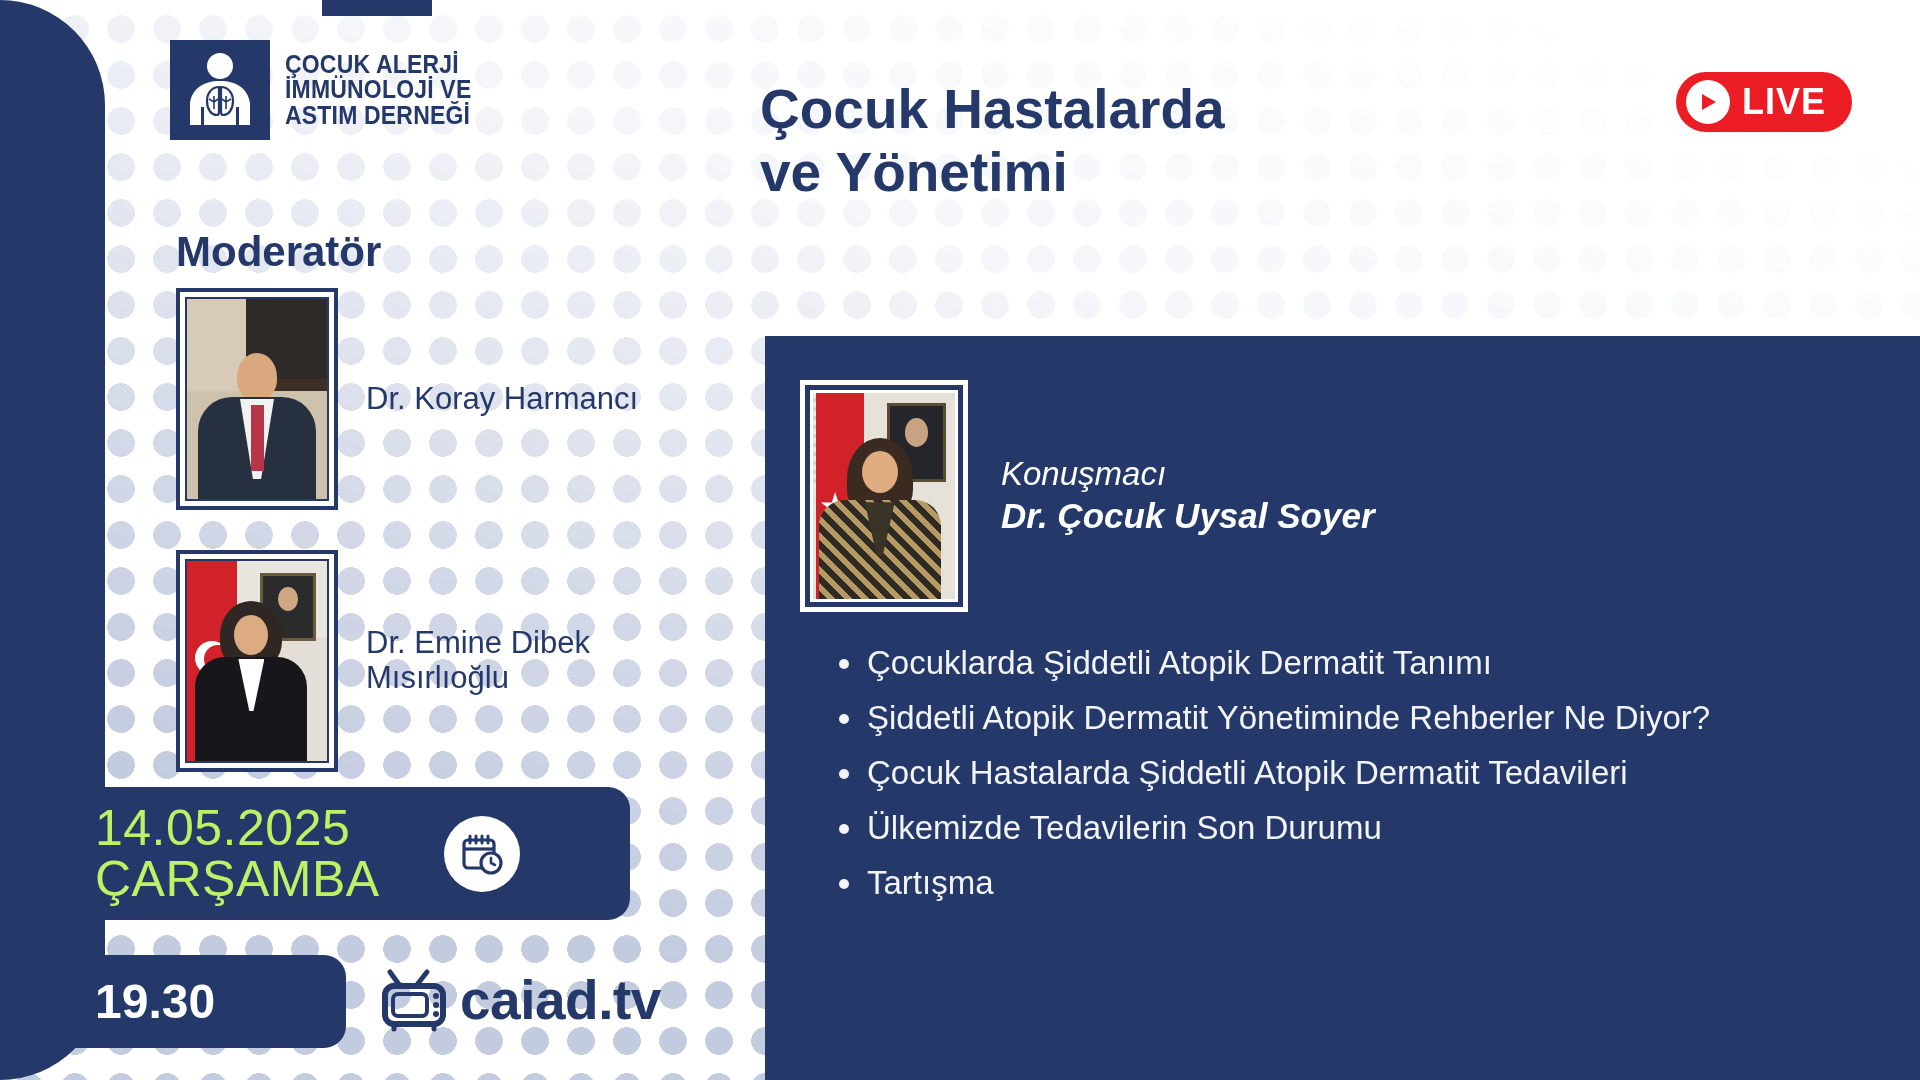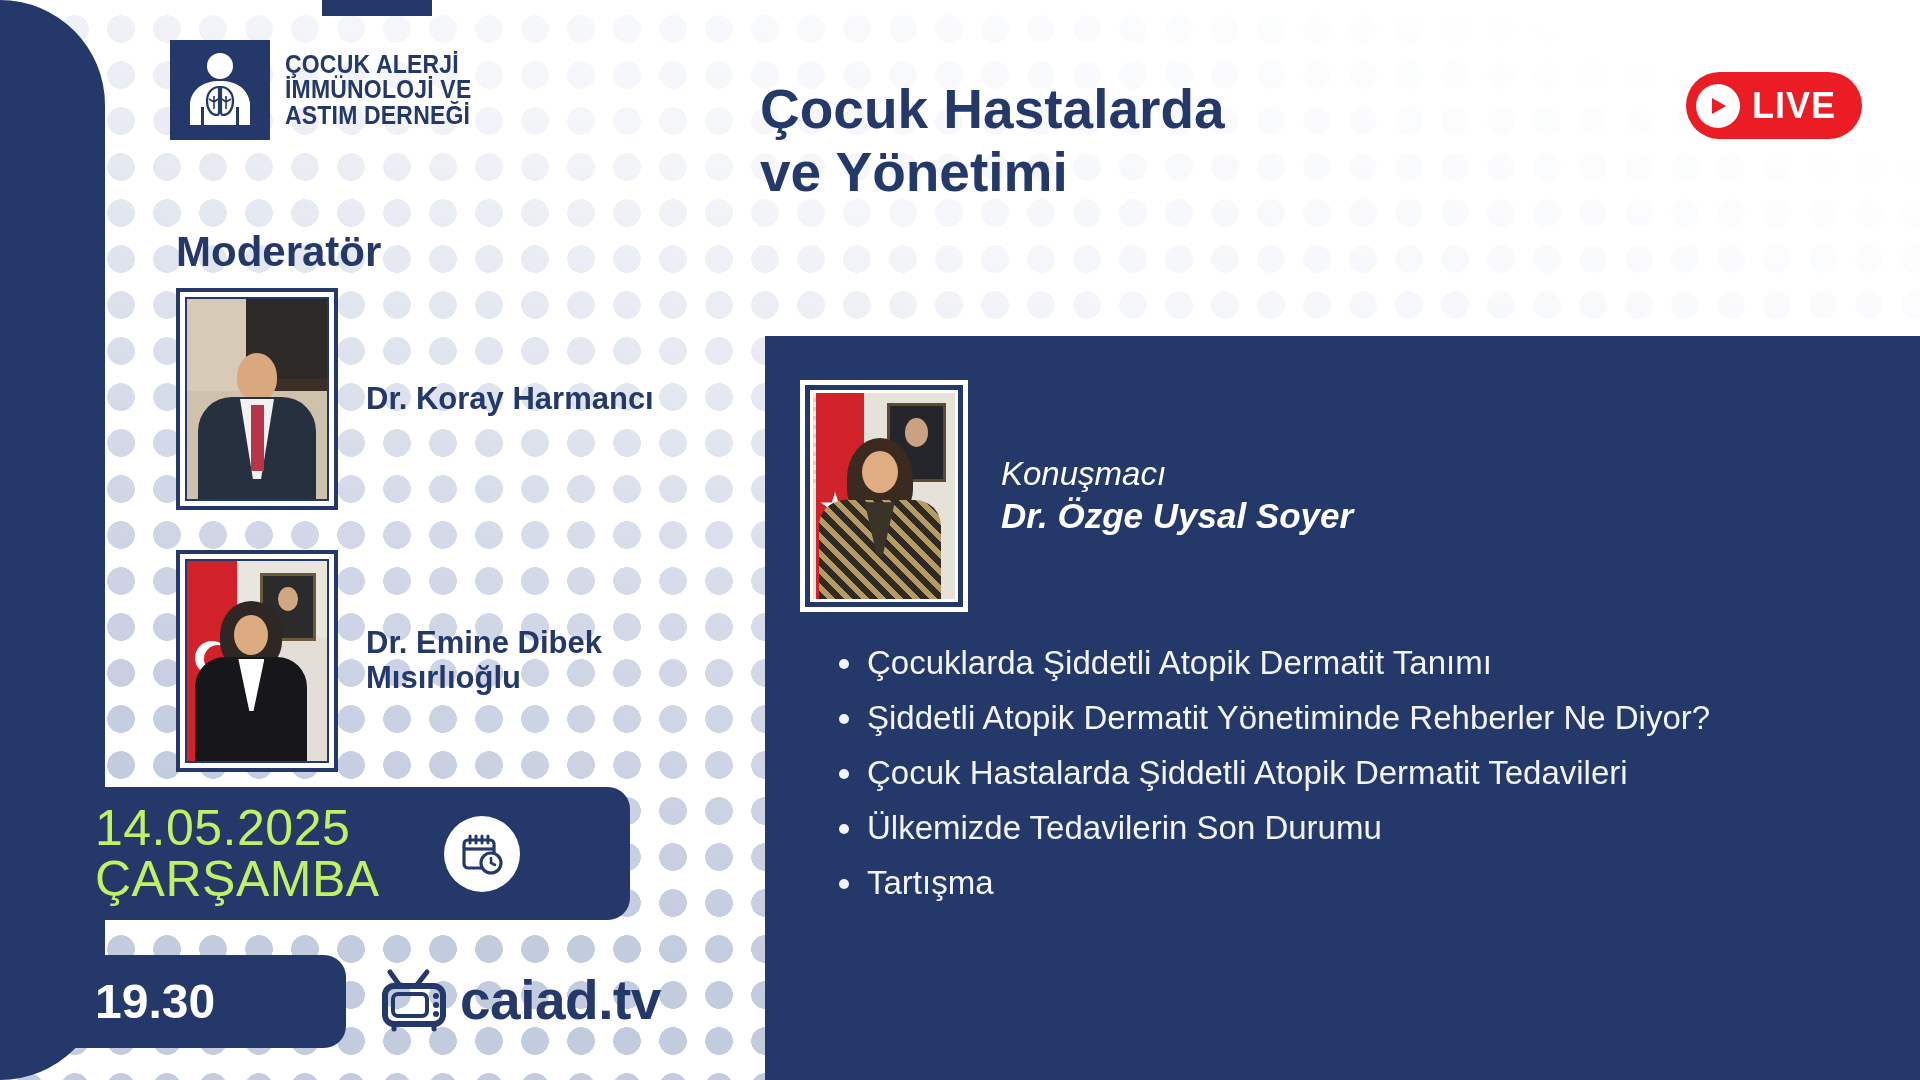--- a/index.html
+++ b/index.html
@@ -62,21 +62,21 @@
     width:162px; height:222px; background:#ffffff;
     border:4px solid #25386a; padding:5px;
     box-shadow:0 0 0 0 transparent;
   }
   .portrait-inner{
     width:100%; height:100%; border:2px solid #25386a;
     overflow:hidden; position:relative; background:#d9d9d9;
   }
   .person-name{
     margin-left:28px; color:#25386a; font-size:31px;
-    font-weight:bold; line-height:1.12; max-width:290px;
+    font-weight:normal; line-height:1.12; max-width:290px;
   }
 
   
   .ph-koray{ background:linear-gradient(#cfc4b4 0 34%, #3d2f25 34% 46%, #cfc4b4 46% 100%); }
   .ph-koray .bg-chair{ position:absolute; left:42%; top:0; width:58%; height:40%; background:#2d2a28; }
   .ph-koray .bg-wall{ position:absolute; left:0; top:0; width:42%; height:46%; background:#d7cbb8; }
   .ph-koray .bg-desk{ position:absolute; left:0; bottom:0; width:100%; height:54%; background:#cfc2ac; }
   .ph-koray .head{ position:absolute; left:50%; top:27%; width:40px; height:48px; margin-left:-20px; background:#d9a87e; border-radius:50% 50% 45% 45%; }
   .ph-koray .body{ position:absolute; left:50%; top:49%; width:118px; height:51%; margin-left:-59px; background:#26303f; border-radius:34px 34px 0 0; }
   .ph-koray .shirt{ position:absolute; left:50%; top:50%; width:34px; height:40%; margin-left:-17px; background:#f2f2f2; clip-path:polygon(0 0,100% 0,62% 100%,38% 100%); }
@@ -128,22 +128,22 @@
 
   
   #event-title{
     position:absolute; left:760px; top:78px; width:1060px;
     color:#25386a; font-size:55px; font-weight:bold; line-height:1.14;
   }
   #event-title div{ white-space:nowrap; }
 
   
   #live-badge{
-    position:absolute; right:58px; top:72px;
-    height:67px; padding:0 26px 0 10px;
+    position:absolute; right:68px; top:72px;
+    height:60px; padding:0 26px 0 10px;
     background:#ec1c24; border-radius:40px;
     display:flex; align-items:center; gap:12px;
   }
   #live-play-circle{
     width:44px; height:44px; border-radius:50%; background:#ffffff;
     display:flex; align-items:center; justify-content:center;
   }
   #live-text{ color:#ffffff; font-size:36px; font-weight:bold; letter-spacing:1px; }
 
   
@@ -316,21 +316,21 @@
             <div class="frame-face"></div>
           </div>
         <div class="hair"></div>
           <div class="face"></div>
         <div class="body"></div>
           <div class="lapel"></div>
       </div>
     </div>
     <div id="speaker-labels">
       <div id="speaker-role">Konuşmacı</div>
-      <div id="speaker-name">Dr. Özge Uysal Soyer</div>
+      <div id="speaker-name">Dr. Çocuk Uysal Soyer</div>
     </div>
   </div>
 
   <ul id="topic-list">
     <li>Çocuklarda Şiddetli Atopik Dermatit Tanımı</li>
     <li>Şiddetli Atopik Dermatit Yönetiminde Rehberler Ne Diyor?</li>
     <li>Çocuk Hastalarda Şiddetli Atopik Dermatit Tedavileri</li>
     <li>Ülkemizde Tedavilerin Son Durumu</li>
     <li>Tartışma</li>
   </ul>

